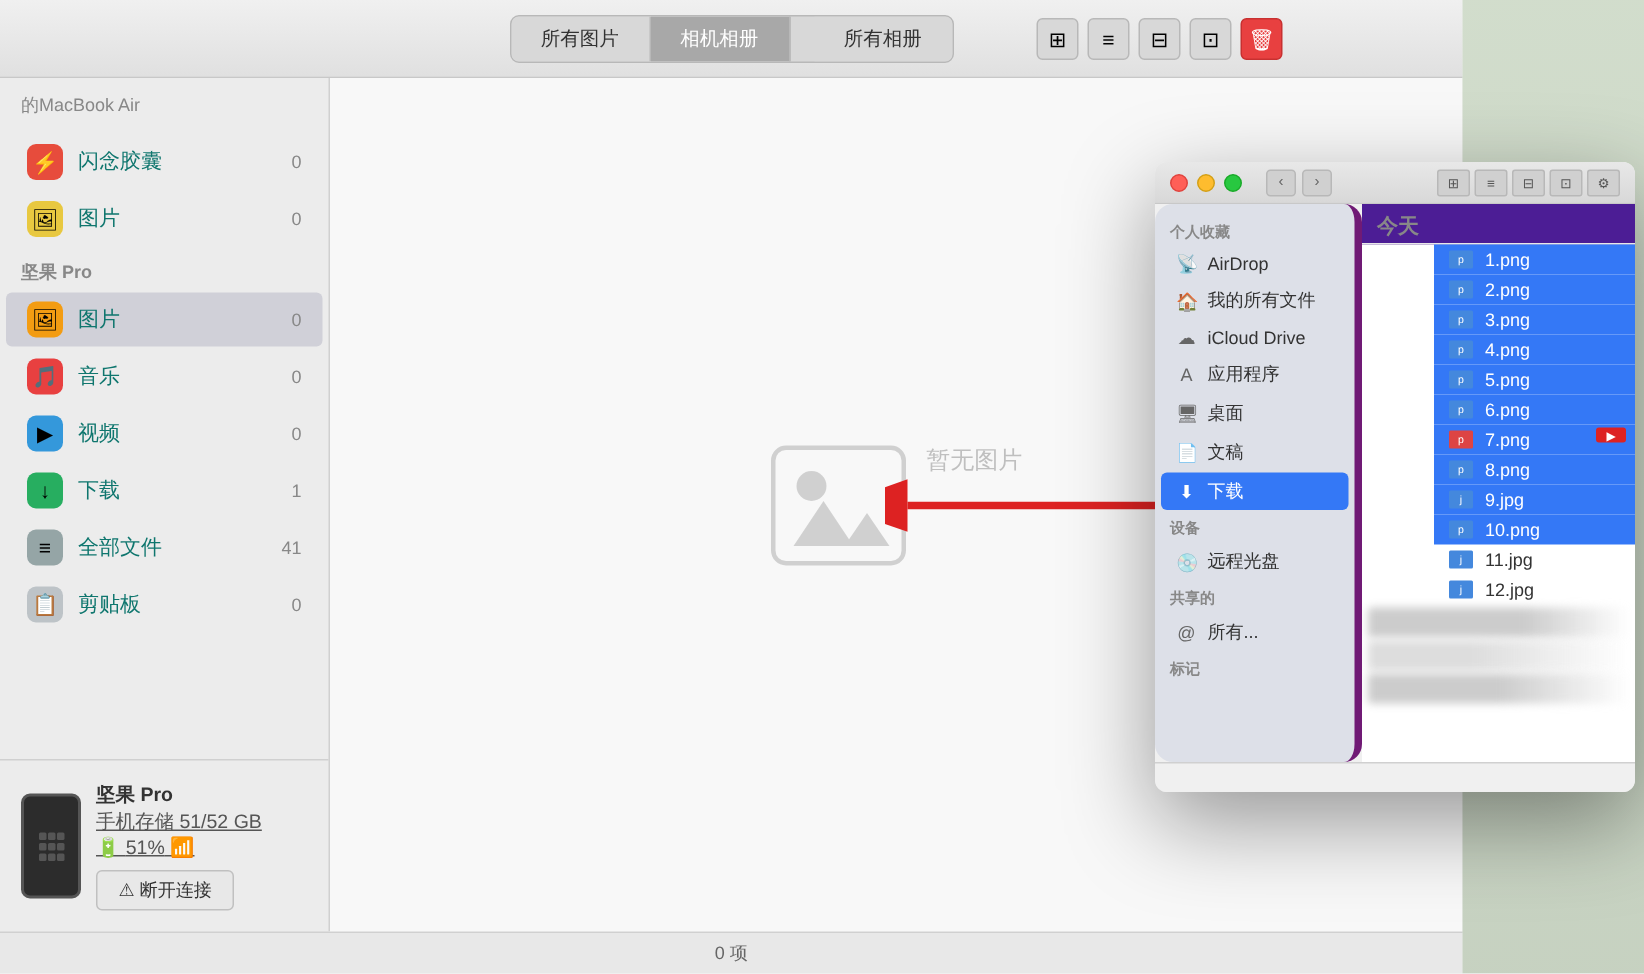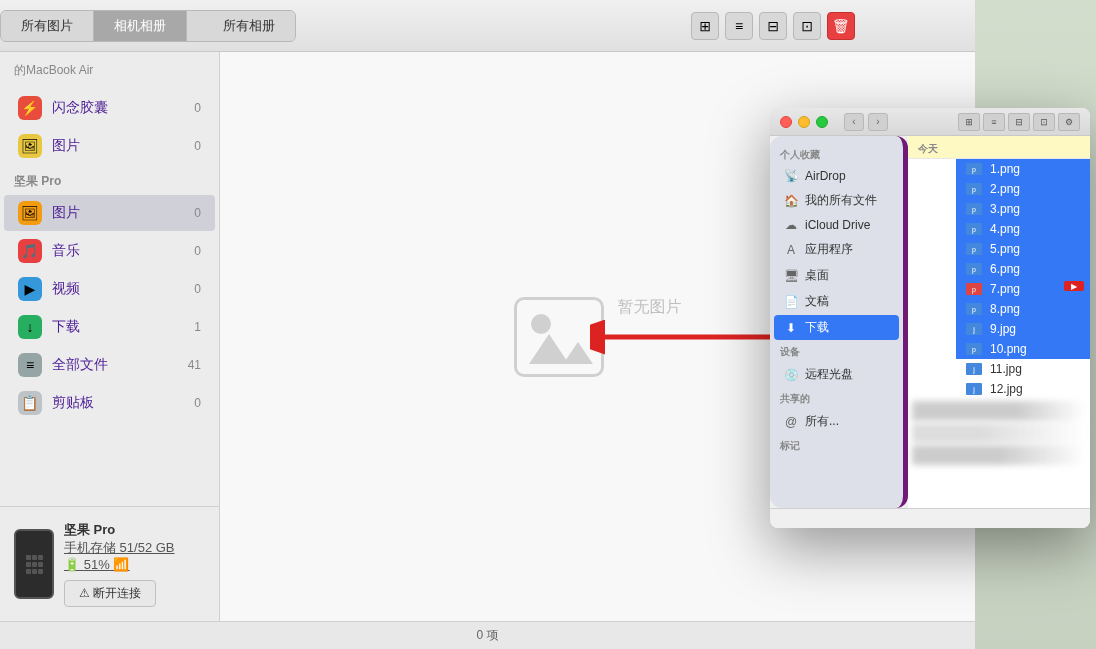--- a/index.html
+++ b/index.html
@@ -23,21 +23,21 @@
       flex-direction: column;
     }
 
     
     .toolbar {
       height: 52px;
       background: linear-gradient(180deg, #f0f0f0 0%, #e0e0e0 100%);
       border-bottom: 1px solid #c8c8c8;
       display: flex;
       align-items: center;
-      justify-content: flex-start;
+      justify-content: center;
       gap: 0;
       flex-shrink: 0;
     }
 
     .tab-group {
       display: flex;
       background: #d8d8d8;
       border-radius: 6px;
       overflow: hidden;
       border: 1px solid #b8b8b8;
@@ -132,21 +132,21 @@
     .icon-photo { background: #e8c840; }
     .icon-photo2 { background: #f39c12; }
     .icon-music { background: #e84040; }
     .icon-video { background: #3498db; }
     .icon-download { background: #27ae60; }
     .icon-files { background: #95a5a6; }
     .icon-clipboard { background: #bdc3c7; }
 
     .sidebar-label {
       font-size: 14px;
-      color: #4c1d95;
+      color: #0f766e;
       flex: 1;
     }
     .sidebar-count {
       font-size: 12px;
       color: #888;
     }
 
     .sidebar-spacer { flex: 1; }
 
     .device-info {
@@ -401,24 +401,24 @@
     }
 
     .finder-main {
       flex: 1;
       background: white;
       overflow-y: auto;
     }
 
     .finder-section-header {
       padding: 6px 10px 2px;
-      font-size: 10px;
+      font-size: 14px;
       color: #888;
       font-weight: 600;
-      background: #fef9c3;
+      background: #4c1d95;
       border-bottom: 1px solid #e8e8e8;
     }
 
     .finder-file-item {
       display: flex;
       align-items: center;
       padding: 3px 10px;
       gap: 8px;
       font-size: 12px;
       color: #333;

